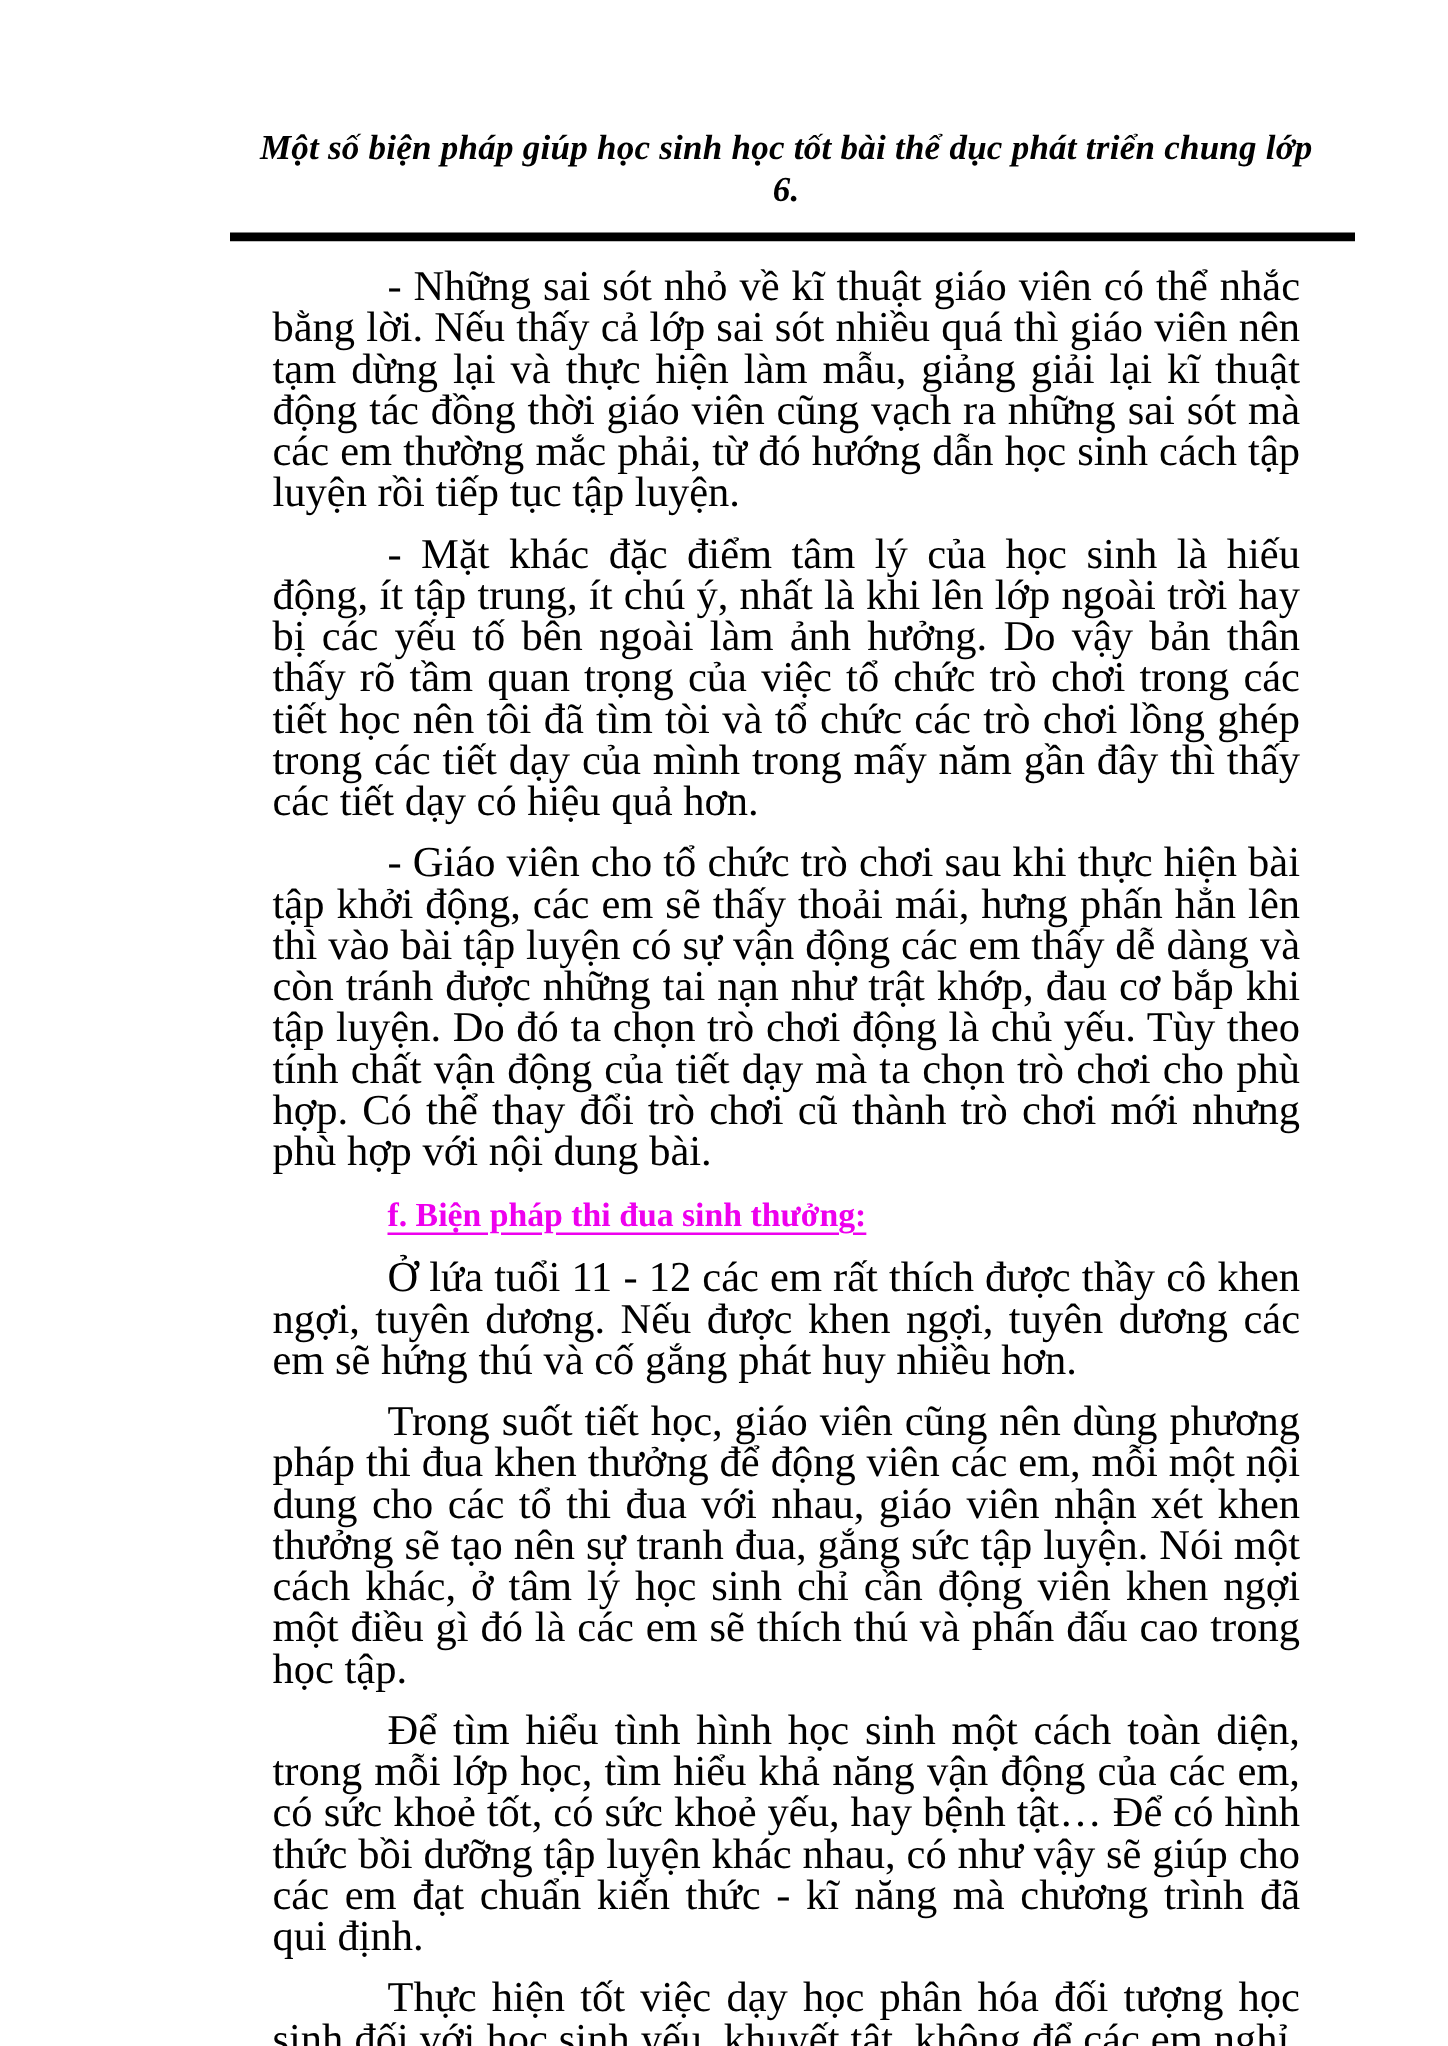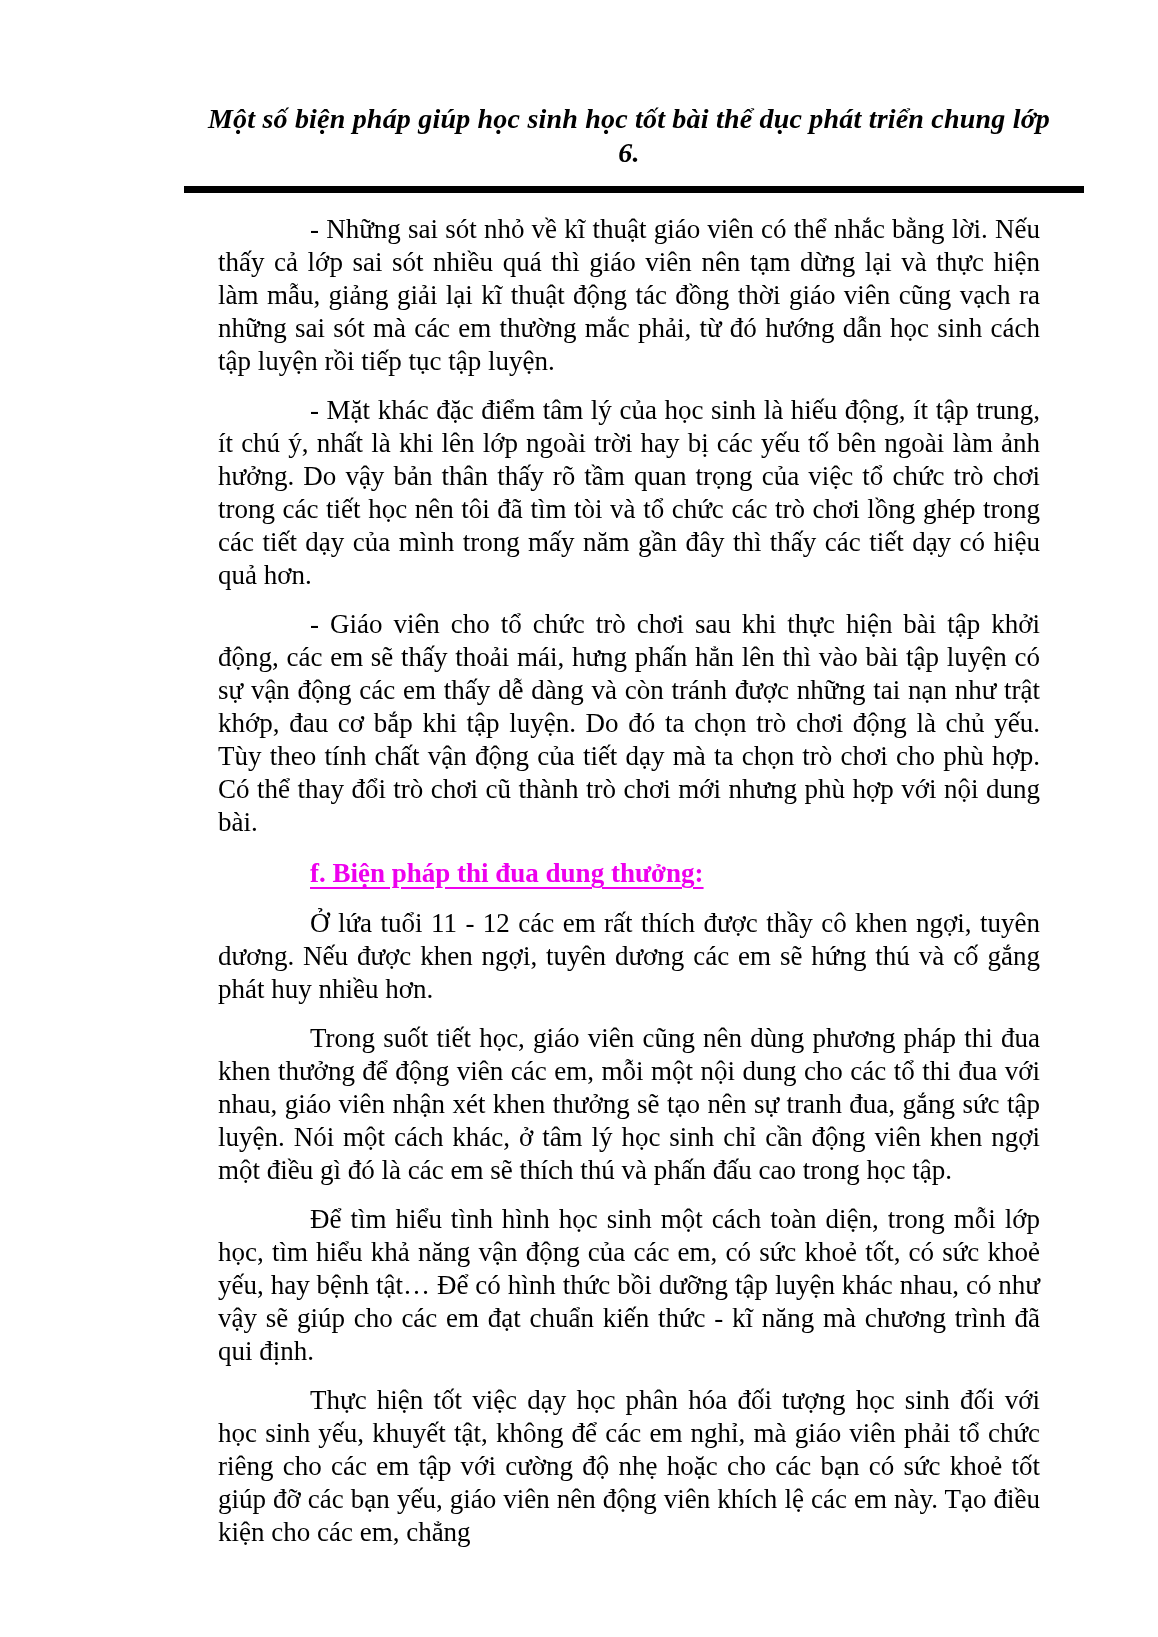--- a/index.html
+++ b/index.html
@@ -29,21 +29,21 @@
     height: 7px;
     background: #000000;
     margin-top: 3px;
     width: 900px;
     margin-left: -2px;
   }
   .body-text {
     margin-top: 20px;
   }
   .para {
-    font-size: 27px;
+    font-size: 34px;
     line-height: 33px;
     text-align: justify;
     text-indent: 92px;
     margin-top: 13px;
   }
   .heading {
     font-size: 27px;
     line-height: 36px;
     font-weight: bold;
     color: #EE00EE;
@@ -104,21 +104,21 @@
 
     <p class="para">- Những sai sót nhỏ về kĩ thuật giáo viên có thể nhắc bằng lời. Nếu thấy cả lớp sai sót nhiều quá thì giáo viên nên tạm dừng lại và thực hiện làm mẫu, giảng giải lại kĩ thuật động tác đồng thời giáo viên cũng vạch ra những sai sót mà các em thường mắc phải, từ đó hướng dẫn học sinh cách tập luyện rồi tiếp tục tập luyện.</p>
 
 
 
     <p class="para">- Mặt khác đặc điểm tâm lý của học sinh là hiếu động, ít tập trung, ít chú ý, nhất là khi lên lớp ngoài trời hay bị các yếu tố bên ngoài làm ảnh hưởng. Do vậy bản thân thấy rõ tầm quan trọng của việc tổ chức trò chơi trong các tiết học nên tôi đã tìm tòi và tổ chức các trò chơi lồng ghép trong các tiết dạy của mình trong mấy năm gần đây thì thấy các tiết dạy có hiệu quả hơn.</p>
 
     <p class="para">- Giáo viên cho tổ chức trò chơi sau khi thực hiện bài tập khởi động, các em sẽ thấy thoải mái, hưng phấn hẳn lên thì vào bài tập luyện có sự vận động các em thấy dễ dàng và còn tránh được những tai nạn như trật khớp, đau cơ bắp khi tập luyện. Do đó ta chọn trò chơi động là chủ yếu. Tùy theo tính chất vận động của tiết dạy mà ta chọn trò chơi cho phù hợp. Có thể thay đổi trò chơi cũ thành trò chơi mới nhưng phù hợp với nội dung bài.</p>
 
 
-    <p class="heading">f. Biện pháp thi đua dung thưởng:</p>
+    <p class="heading">f. Biện pháp thi đua sinh thưởng:</p>
 
     <p class="para">Ở lứa tuổi 11 - 12 các em rất thích được thầy cô khen ngợi, tuyên dương. Nếu được khen ngợi, tuyên dương các em sẽ hứng thú và cố gắng phát huy nhiều hơn.</p>
 
     <p class="para">Trong suốt tiết học, giáo viên cũng nên dùng phương pháp thi đua khen thưởng để động viên các em, mỗi một nội dung cho các tổ thi đua với nhau, giáo viên nhận xét khen thưởng sẽ tạo nên sự tranh đua, gắng sức tập luyện. Nói một cách khác, ở tâm lý học sinh chỉ cần động viên khen ngợi một điều gì đó là các em sẽ thích thú và phấn đấu cao trong học tập.</p>
 
     <p class="para">Để tìm hiểu tình hình học sinh một cách toàn diện, trong mỗi lớp học, tìm hiểu khả năng vận động của các em, có sức khoẻ tốt, có sức khoẻ yếu, hay bệnh tật… Để có hình thức bồi dưỡng tập luyện khác nhau, có như vậy sẽ giúp cho các em đạt chuẩn kiến thức - kĩ năng mà chương trình đã qui định.</p>
 
     <p class="para">Thực hiện tốt việc dạy học phân hóa đối tượng học sinh đối với học sinh yếu, khuyết tật, không để các em nghỉ, mà giáo viên phải tổ chức riêng cho các em tập với cường độ nhẹ hoặc cho các bạn có sức khoẻ tốt giúp đỡ các bạn yếu, giáo viên nên động viên khích lệ các em này. Tạo điều kiện cho các em, chẳng</p>
 
   </div>

